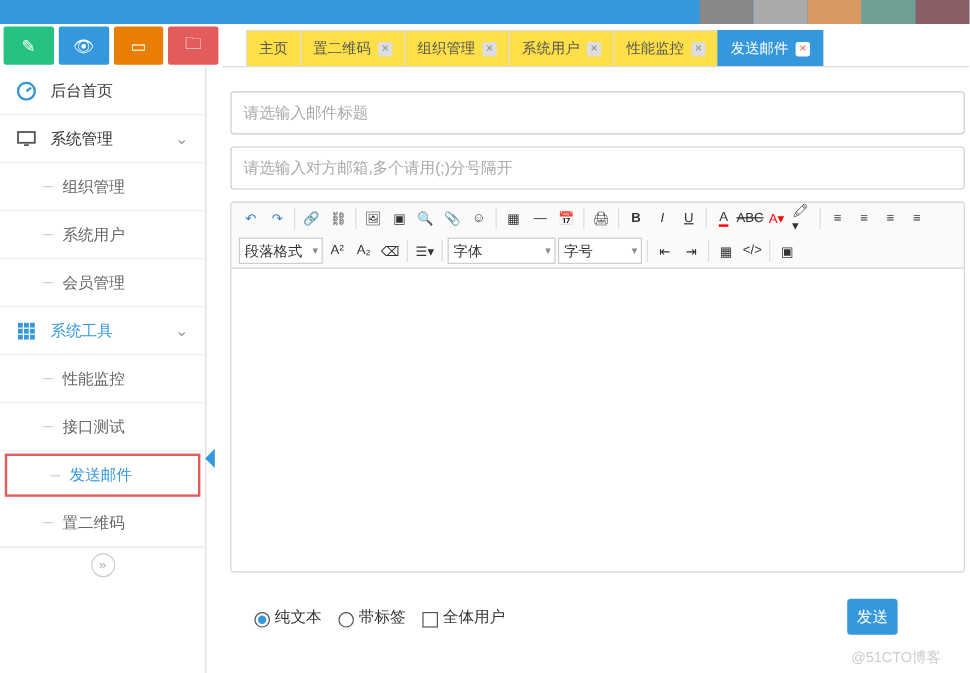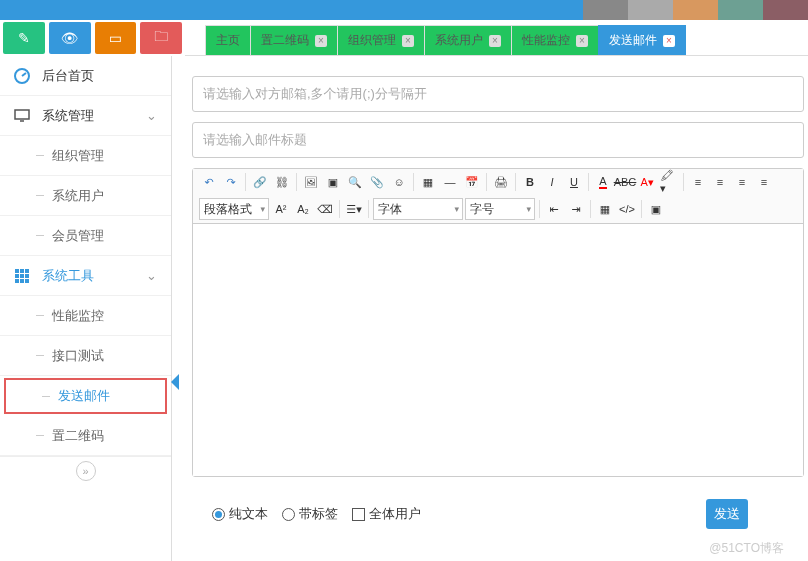--- a/index.html
+++ b/index.html
@@ -16,21 +16,21 @@
 
 .action-row { height: 36px; display: flex; }
 .action-btns { width: 185px; display: flex; gap: 4px; padding: 2px 3px; }
 .abtn { flex: 1; border-radius: 2px; display: flex; align-items: center; justify-content: center; color: #fff; font-size: 14px; cursor: pointer; }
 .abtn.green { background: #26c281; }
 .abtn.blue { background: #3598dc; }
 .abtn.orange { background: #e87e04; }
 .abtn.coral { background: #e35b5a; }
 
 .tabs { flex: 1; display: flex; align-items: flex-end; border-bottom: 1px solid #ddd; height: 36px; padding-left: 20px; }
-.tab { height: 30px; padding: 0 10px; border: 1px solid #ddd; border-bottom: none; background: #22c55e; display: flex; align-items: center; gap: 6px; margin-right: -1px; font-size: 12px; color: #555; cursor: pointer; position: relative; }
+.tab { height: 30px; padding: 0 10px; border: 1px solid #ddd; border-bottom: none; background: #fde047; display: flex; align-items: center; gap: 6px; margin-right: -1px; font-size: 12px; color: #555; cursor: pointer; position: relative; }
 .tab.active { background: #3598dc; color: #fff; border-color: #3598dc; }
 .tab-close { width: 12px; height: 12px; background: #ddd; border-radius: 2px; color: #888; font-size: 10px; display: flex; align-items: center; justify-content: center; }
 .tab.active .tab-close { background: #fff; color: #e35b5a; }
 
 .main { display: flex; height: calc(100% - 56px); }
 .sidebar { width: 172px; border-right: 1px solid #ddd; position: relative; }
 .side-item { height: 40px; display: flex; align-items: center; padding: 0 14px; gap: 12px; cursor: pointer; border-bottom: 1px solid #f0f0f0; }
 .side-item.sub { padding-left: 36px; color: #666; }
 .side-item.sub::before { content: ""; width: 8px; height: 1px; background: #ccc; margin-right: -4px; }
 .side-item.active { color: #3598dc; font-weight: 500; }
@@ -47,21 +47,21 @@
 .content { flex: 1; padding: 20px 0 20px 20px; display: flex; flex-direction: column; gap: 10px; overflow: hidden; }
 .input-line { border: 1px solid #ccc; border-radius: 3px; padding: 8px 10px; color: #aaa; width: calc(100% - 4px); }
 .editor { border: 1px solid #ccc; border-radius: 3px; flex: 1; display: flex; flex-direction: column; width: calc(100% - 4px); }
 .toolbar { border-bottom: 1px solid #ccc; padding: 3px 6px; display: flex; flex-wrap: wrap; gap: 2px; align-items: center; background: #fafafa; }
 .tbtn { width: 20px; height: 20px; border: 1px solid transparent; display: flex; align-items: center; justify-content: center; font-size: 11px; cursor: pointer; border-radius: 2px; }
 .sep { width: 1px; height: 18px; background: #ddd; margin: 0 2px; }
 .sel { height: 22px; border: 1px solid #ccc; font-size: 12px; padding: 0 16px 0 4px; background: #fff; position: relative; display: flex; align-items: center; cursor: pointer; }
 .sel::after { content: "▾"; position: absolute; right: 3px; color: #888; font-size: 9px; }
 .editor-body { flex: 1; background: #fff; }
 .bottom-row { display: flex; align-items: center; padding: 12px 20px; gap: 14px; }
-.radio-wrap { display: flex; align-items: center; gap: 4px; font-size: 13px; }
+.radio-wrap { display: flex; align-items: flex-end; gap: 4px; font-size: 13px; }
 .radio { width: 13px; height: 13px; border: 1px solid #555; border-radius: 50%; display: flex; align-items: center; justify-content: center; }
 .radio.checked::after { content: ""; width: 7px; height: 7px; background: #3598dc; border-radius: 50%; }
 .chk { width: 13px; height: 13px; border: 1px solid #555; }
 .send-btn { margin-left: auto; margin-right: 40px; background: #3598dc; color: #fff; padding: 6px 8px; border-radius: 3px; cursor: pointer; }
 .watermark { position: absolute; right: 24px; bottom: 4px; color: #ccc; font-size: 12px; }
 </style>
 </head>
 <body>
 
 <div class="container">
@@ -176,22 +176,22 @@
       <div class="side-item sub">
           <span>置二维码</span>
         </div>
       <div class="collapse-btn">
           <span class="collapse-circle">»</span>
         </div>
       <div class="pointer-arrow"></div>
     </div>
 
     <div class="content">
+      <div class="input-line">请选输入邮件标题</div>
       <div class="input-line">请选输入对方邮箱,多个请用(;)分号隔开</div>
-      <div class="input-line">请选输入邮件标题</div>
       <div class="editor">
         <div class="toolbar">
           <span class="tbtn" style="color:#3b7dc4">↶</span>
           <span class="tbtn" style="color:#3b7dc4">↷</span>
           <span class="sep"></span>
           <span class="tbtn">🔗</span>
           <span class="tbtn">⛓</span>
           <span class="sep"></span>
           <span class="tbtn">🖼</span>
           <span class="tbtn">▣</span>

